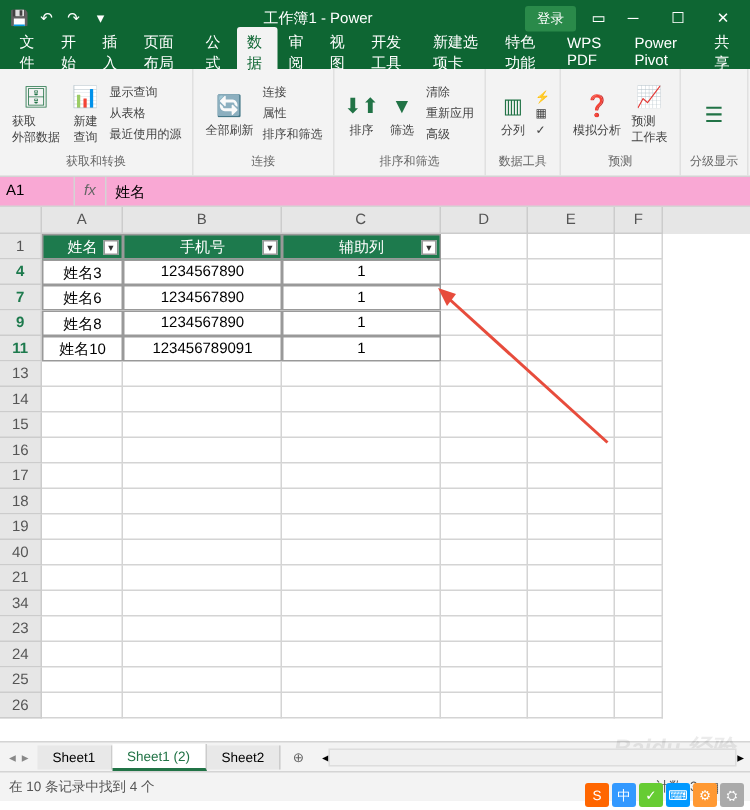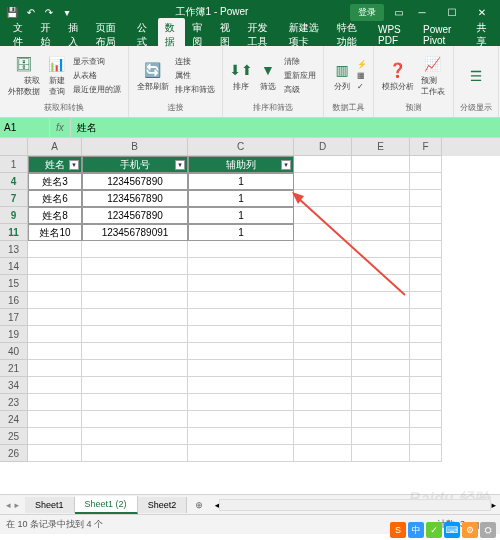--- a/index.html
+++ b/index.html
@@ -16,21 +16,21 @@
 .menu-item.active{background:#f3f3f3;color:#0e6633;border-radius:2px 2px 0 0}
 .share-btn{margin-left:auto;padding:3px 10px;color:#fff;font-size:10px}
 .ribbon{height:72px;background:#f3f3f3;border-bottom:1px solid #d4d4d4;display:flex;font-size:9px;color:#444}
 .ribbon-group{border-right:1px solid #e0e0e0;padding:3px 6px;display:flex;flex-direction:column;align-items:center;justify-content:space-between}
 .rg-icons{display:flex;gap:3px;align-items:center;flex:1}
 .rg-big{display:flex;flex-direction:column;align-items:center;gap:1px;cursor:pointer;padding:2px}
 .rg-big .ico{width:20px;height:20px;display:flex;align-items:center;justify-content:center;font-size:14px;color:#217346}
 .rg-small-col{display:flex;flex-direction:column;gap:1px;font-size:8px}
 .rg-small{display:flex;align-items:center;gap:2px;cursor:pointer;padding:1px}
 .rg-label{font-size:8px;color:#666;text-align:center;padding-bottom:1px}
-.formula-bar{height:20px;border-bottom:1px solid #d4d4d4;display:flex;align-items:center;font-size:10px;background:#86efac}
+.formula-bar{height:20px;border-bottom:1px solid #d4d4d4;display:flex;align-items:center;font-size:10px;background:#f9a8d4}
 .name-box{width:50px;border-right:1px solid #d4d4d4;padding:2px 4px;height:100%;display:flex;align-items:center}
 .fx-btn{padding:2px 6px;color:#666;border-right:1px solid #d4d4d4;height:100%;display:flex;align-items:center;font-style:italic}
 .fx-val{padding:2px 6px;flex:1}
 .sheet{position:relative;height:356px;overflow:hidden;background:#fff}
 .col-headers{display:flex;height:18px;background:#e6e6e6;font-size:10px;position:sticky;top:0}
 .corner{width:28px;border-right:1px solid #ccc;border-bottom:1px solid #ccc;background:#e6e6e6}
 .col-h{border-right:1px solid #ccc;border-bottom:1px solid #ccc;display:flex;align-items:center;justify-content:center;color:#555;cursor:pointer}
 .row{display:flex;height:17px;font-size:10px}
 .row-h{width:28px;background:#e6e6e6;border-right:1px solid #ccc;border-bottom:1px solid #ccc;display:flex;align-items:center;justify-content:center;color:#555;cursor:pointer}
 .cell{border-right:1px solid #d4d4d4;border-bottom:1px solid #d4d4d4;display:flex;align-items:center;padding:0 3px;overflow:hidden;white-space:nowrap}
@@ -89,21 +89,21 @@
   <span class="menu-item">WPS PDF</span>
   <span class="menu-item">Power Pivot</span>
   <span class="share-btn">共享</span>
 </div>
 
 <div class="ribbon">
   <div class="ribbon-group">
     <div class="rg-icons">
       <div class="rg-big">
           <span class="ico">🗄</span>
-          <span style="white-space:pre;text-align:right;font-size:8px">获取
+          <span style="white-space:pre;text-align:left;font-size:8px">获取
 外部数据</span>
         </div>
       <div class="rg-big">
           <span class="ico">📊</span>
           <span style="white-space:pre;text-align:center;font-size:8px">新建
 查询</span>
         </div>
       <div class="rg-small-col">
         <span class="rg-small">显示查询</span>
         <span class="rg-small">从表格</span>
@@ -282,20 +282,29 @@
     <div class="row">
       <div class="row-h">17</div>
       <div class="cell" style="width:54px"></div>
       <div class="cell" style="width:106px"></div>
       <div class="cell" style="width:106px"></div>
       <div class="cell" style="width:58px"></div>
       <div class="cell" style="width:58px"></div>
       <div class="cell" style="width:32px"></div>
     </div>
     <div class="row">
+      <div class="row-h">18</div>
+      <div class="cell" style="width:54px"></div>
+      <div class="cell" style="width:106px"></div>
+      <div class="cell" style="width:106px"></div>
+      <div class="cell" style="width:58px"></div>
+      <div class="cell" style="width:58px"></div>
+      <div class="cell" style="width:32px"></div>
+    </div>
+    <div class="row">
       <div class="row-h">19</div>
       <div class="cell" style="width:54px"></div>
       <div class="cell" style="width:106px"></div>
       <div class="cell" style="width:106px"></div>
       <div class="cell" style="width:58px"></div>
       <div class="cell" style="width:58px"></div>
       <div class="cell" style="width:32px"></div>
     </div>
     <div class="row">
       <div class="row-h">40</div>

